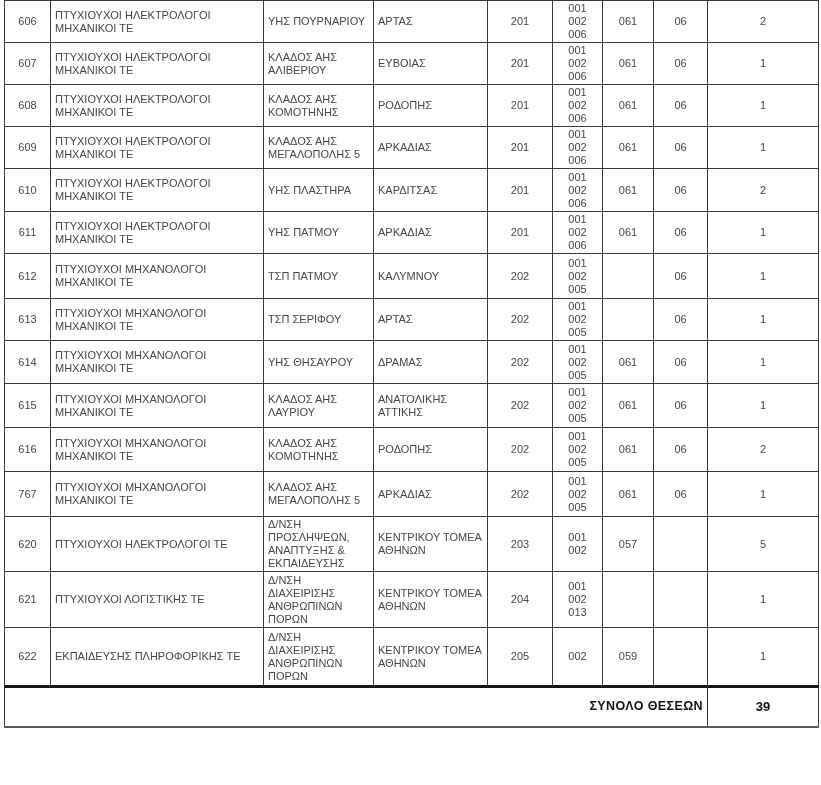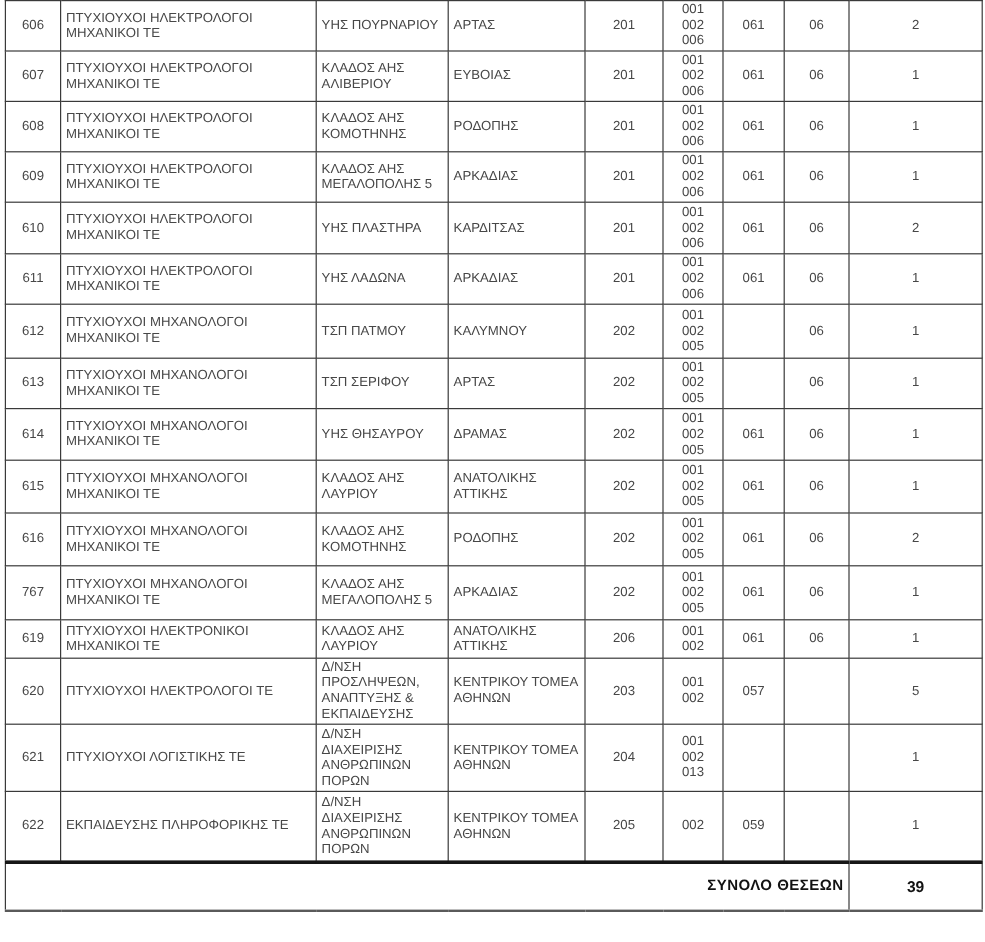--- a/index.html
+++ b/index.html
@@ -154,21 +154,21 @@
             <div>002</div>
             <div>006</div>
           </td>
     <td class="c-a">061</td>
     <td class="c-b">06</td>
     <td class="c-count">2</td>
   </tr>
         <tr style="height: 40px;">
     <td class="c-id">611</td>
     <td class="c-spec">ΠΤΥΧΙΟΥΧΟΙ ΗΛΕΚΤΡΟΛΟΓΟΙ ΜΗΧΑΝΙΚΟΙ ΤΕ</td>
-    <td class="c-unit">ΥΗΣ ΛΑΔΩΝΑ</td>
+    <td class="c-unit">ΥΗΣ ΠΑΤΜΟΥ</td>
     <td class="c-pref">ΑΡΚΑΔΙΑΣ</td>
     <td class="c-cat">201</td>
     <td class="c-codes">
             <div>001</div>
             <div>002</div>
             <div>006</div>
           </td>
     <td class="c-a">061</td>
     <td class="c-b">06</td>
     <td class="c-count">1</td>
@@ -251,34 +251,20 @@
         <tr style="height: 45px;">
     <td class="c-id">767</td>
     <td class="c-spec">ΠΤΥΧΙΟΥΧΟΙ ΜΗΧΑΝΟΛΟΓΟΙ ΜΗΧΑΝΙΚΟΙ ΤΕ</td>
     <td class="c-unit">ΚΛΑΔΟΣ ΑΗΣ ΜΕΓΑΛΟΠΟΛΗΣ 5</td>
     <td class="c-pref">ΑΡΚΑΔΙΑΣ</td>
     <td class="c-cat">202</td>
     <td class="c-codes">
             <div>001</div>
             <div>002</div>
             <div>005</div>
-          </td>
-    <td class="c-a">061</td>
-    <td class="c-b">06</td>
-    <td class="c-count">1</td>
-  </tr>
-        <tr style="height: 32px;">
-    <td class="c-id">619</td>
-    <td class="c-spec">ΠΤΥΧΙΟΥΧΟΙ ΗΛΕΚΤΡΟΝΙΚΟΙ ΜΗΧΑΝΙΚΟΙ ΤΕ</td>
-    <td class="c-unit">ΚΛΑΔΟΣ ΑΗΣ ΛΑΥΡΙΟΥ</td>
-    <td class="c-pref">ΑΝΑΤΟΛΙΚΗΣ ΑΤΤΙΚΗΣ</td>
-    <td class="c-cat">206</td>
-    <td class="c-codes">
-            <div>001</div>
-            <div>002</div>
           </td>
     <td class="c-a">061</td>
     <td class="c-b">06</td>
     <td class="c-count">1</td>
   </tr>
         <tr style="height: 54px;">
     <td class="c-id">620</td>
     <td class="c-spec">ΠΤΥΧΙΟΥΧΟΙ ΗΛΕΚΤΡΟΛΟΓΟΙ ΤΕ</td>
     <td class="c-unit">Δ/ΝΣΗ ΠΡΟΣΛΗΨΕΩΝ, ΑΝΑΠΤΥΞΗΣ &amp; ΕΚΠΑΙΔΕΥΣΗΣ</td>
     <td class="c-pref">ΚΕΝΤΡΙΚΟΥ ΤΟΜΕΑ ΑΘΗΝΩΝ</td>

